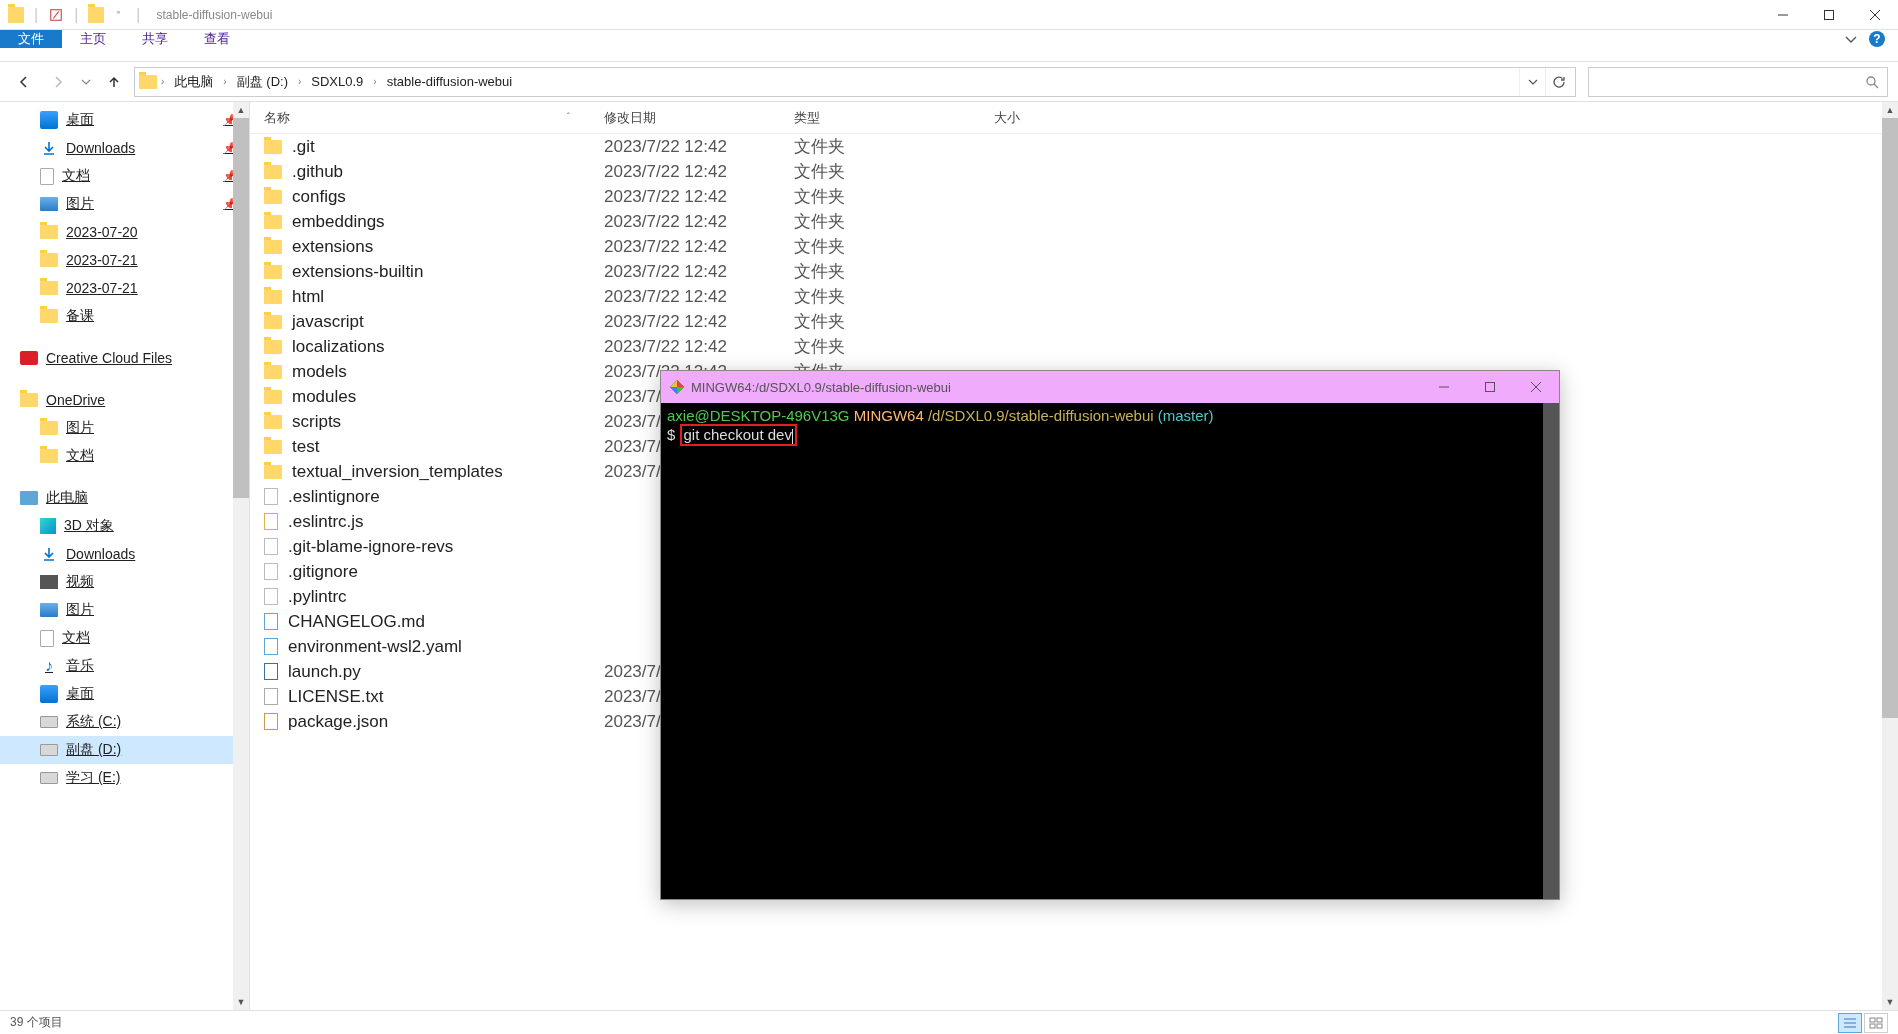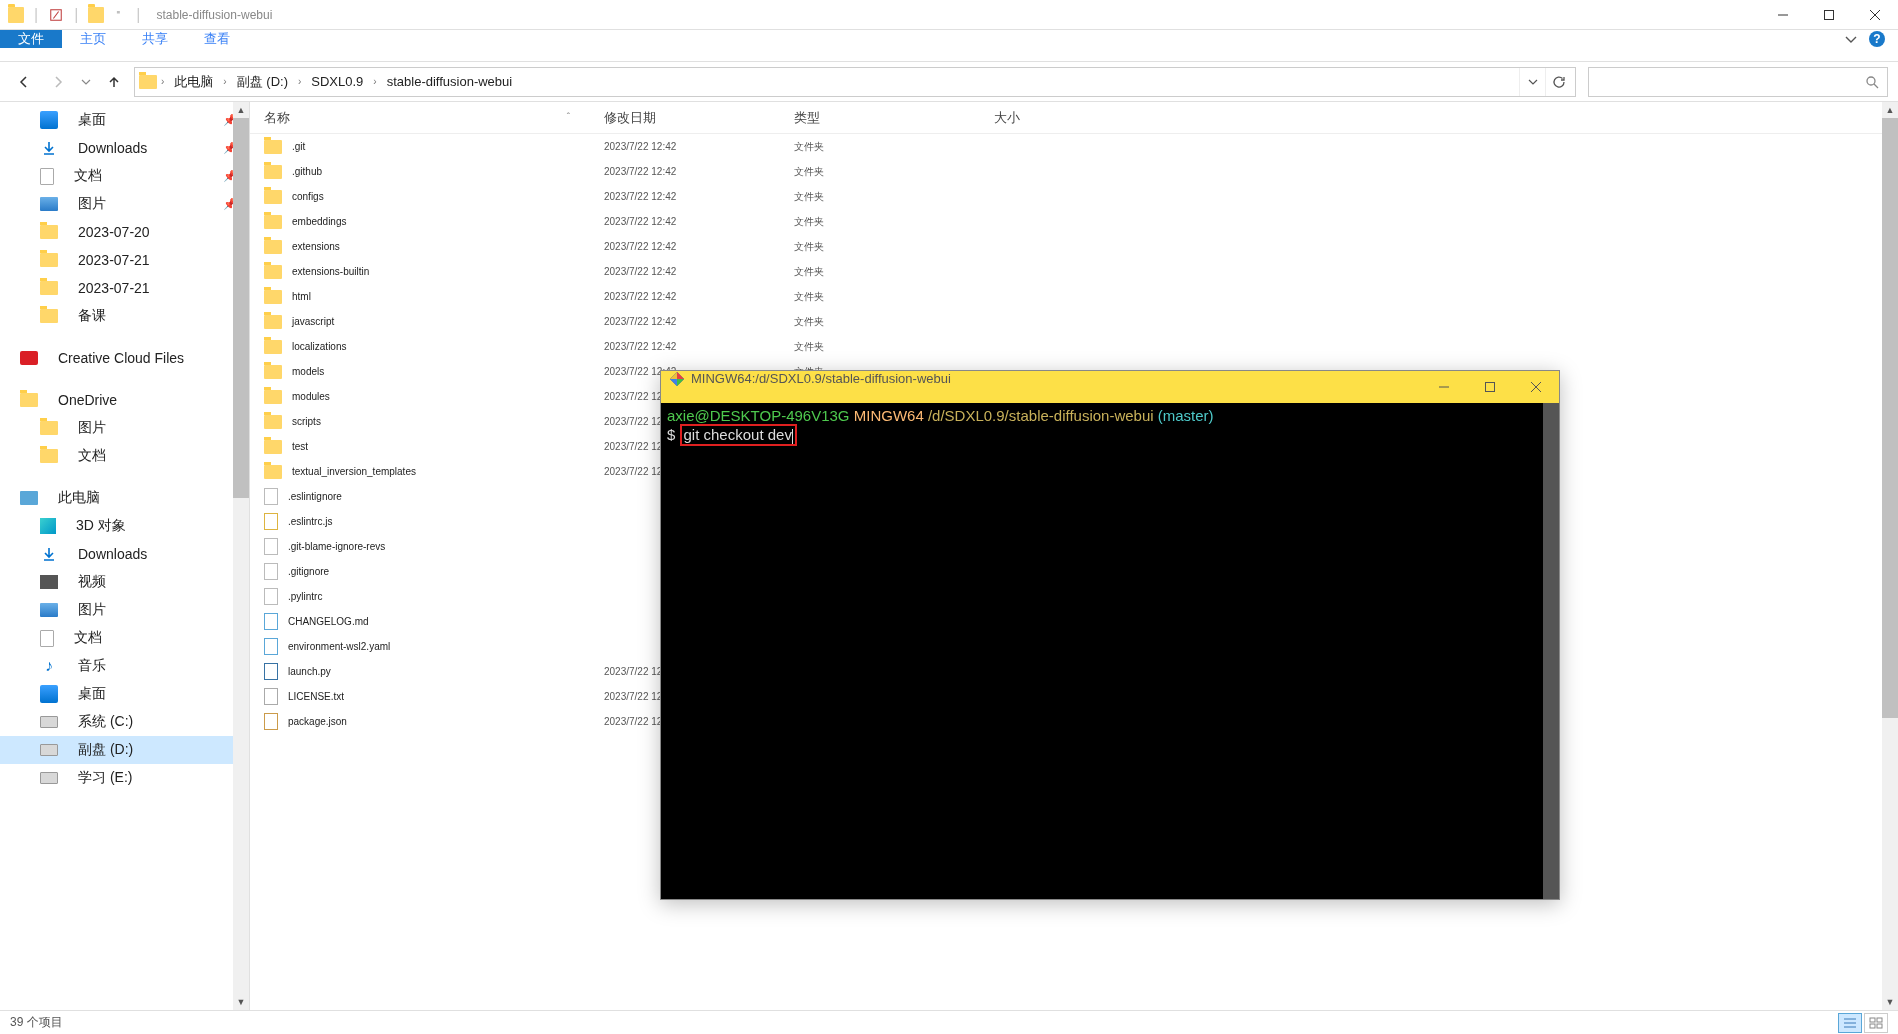--- a/index.html
+++ b/index.html
@@ -12,41 +12,41 @@
 .folder-ic { width:16px; height:16px; background:#ffd76a; border-radius:1px; position:relative; }
 .folder-ic::before { content:""; position:absolute; top:-3px; left:0; width:7px; height:3px; background:#ffcf4a; border-radius:1px 1px 0 0; }
 .titlebar .sep { color:#ccc; margin:0 4px; }
 .titlebar .title { font-size:12px; color:#888; margin-left:6px; }
 .titlebar .winctl { margin-left:auto; display:flex; }
 .winbtn { width:46px; height:30px; display:flex; align-items:center; justify-content:center; color:#666; font-size:12px; cursor:pointer; }
 .qat svg { width:14px; height:14px; }
 
 
 .ribbon { height:32px; display:flex; align-items:flex-start; border-bottom:1px solid #e0e0e0; }
-.ribbon .tab { padding:0 18px; display:flex; align-items:center; font-size:13px; color:#3b82f6; cursor:pointer; }
+.ribbon .tab { padding:0 18px; display:flex; align-items:center; font-size:13px; color:#4c1d95; cursor:pointer; }
 .ribbon .tab.file { background:#1979ca; color:#fff; }
 .ribbon .spacer { flex:1; }
 .ribbon .right { display:flex; align-items:center; gap:10px; padding-right:12px; color:#1979ca; }
 
 
 .navbar { height:40px; display:flex; align-items:center; gap:6px; padding:4px 10px; border-bottom:1px solid #e0e0e0; }
 .nav-arrow { width:28px; height:28px; display:flex; align-items:center; justify-content:center; color:#888; cursor:pointer; border-radius:2px; }
 .nav-arrow.active { color:#333; }
 .addr { flex:1; height:30px; border:1px solid #ccc; display:flex; align-items:center; padding:0 4px; gap:2px; }
 .addr .crumb { display:flex; align-items:center; gap:4px; font-size:13px; color:#222; padding:2px 6px; cursor:pointer; }
 .addr .chev { color:#777; font-size:10px; padding:0 2px; }
 .addr .end { margin-left:auto; display:flex; }
 .addr .drop, .addr .refresh { width:26px; height:28px; display:flex; align-items:center; justify-content:center; color:#555; cursor:pointer; border-left:1px solid #eee; }
 .search { width:300px; height:30px; border:1px solid #ccc; margin-left:6px; display:flex; align-items:center; justify-content:flex-end; padding-right:8px; color:#888; }
 
 
 .main { display:flex; height:calc(100% - 30px - 32px - 40px - 24px); }
 .sidebar { width:250px; border-right:1px solid #e0e0e0; overflow-y:auto; position:relative; }
 .sidebar-inner { padding-top:4px; }
-.sbar-item { display:flex; align-items:center; height:28px; padding-left:40px; font-size:14px; color:#222; cursor:pointer; gap:20px; position:relative; }
+.sbar-item { display:flex; align-items:center; height:28px; padding-left:40px; font-size:14px; color:#222; cursor:pointer; gap:8px; position:relative;text-decoration:underline; }
 .sbar-item.lvl0 { padding-left:20px; }
 .sbar-item.sel { background:#cde8ff; }
 .sbar-item .pin { margin-left:auto; margin-right:12px; color:#888; font-size:11px; }
 .sbar-sb { position:absolute; right:0; top:0; width:16px; height:100%; background:#f0f0f0; }
 .sbar-sb .thumb { position:absolute; top:16px; width:16px; height:380px; background:#c0c0c0; }
 .sbar-sb .arr { width:16px; height:16px; display:flex; align-items:center; justify-content:center; font-size:9px; color:#555; background:#f0f0f0; position:absolute; }
 .sbar-sb .arr.up { top:0; } .sbar-sb .arr.dn { bottom:0; }
 
 
 .ic { width:18px; height:18px; display:inline-flex; align-items:center; justify-content:center; flex-shrink:0; }
@@ -74,41 +74,41 @@
 .content { flex:1; position:relative; overflow:hidden; }
 .cols { display:flex; height:32px; align-items:center; font-size:13px; color:#444; border-bottom:1px solid #eee; }
 .cols .col { padding-left:14px; cursor:pointer; }
 .cols .col.name { width:340px; display:flex; align-items:center; gap:4px; }
 .cols .col.date { width:190px; }
 .cols .col.type { width:160px; }
 .cols .col.size { width:100px; text-align:right; padding-right:20px; }
 .sort-ind { color:#888; font-size:10px; margin-left:auto; margin-right:20px; }
 
 .rows { overflow-y:auto; height:calc(100% - 32px); }
-.row { display:flex; align-items:center; height:25px; font-size:10px; color:#222; cursor:pointer; }
+.row { display:flex; align-items:center; height:25px; font-size:17px; color:#222; cursor:pointer; }
 .row .c { padding-left:14px; }
 .row .c.name { width:340px; display:flex; align-items:center; gap:10px; }
 .row .c.date { width:190px; color:#555; }
 .row .c.type { width:160px; color:#555; }
 .row .c.size { width:100px; text-align:right; padding-right:20px; color:#555; }
 
 .content-sb { position:absolute; right:0; top:0; width:16px; height:100%; background:#f0f0f0; }
 .content-sb .thumb { position:absolute; top:16px; width:16px; height:600px; background:#c0c0c0; }
 .content-sb .arr { width:16px; height:16px; display:flex; align-items:center; justify-content:center; font-size:9px; color:#555; position:absolute; }
 .content-sb .arr.up { top:0; } .content-sb .arr.dn { bottom:0; }
 
 
 .status { height:24px; border-top:1px solid #e0e0e0; display:flex; align-items:center; font-size:12px; color:#555; padding:0 10px; }
 .status .views { margin-left:auto; display:flex; gap:2px; }
 .status .vbtn { width:24px; height:20px; border:1px solid #ccc; display:flex; align-items:center; justify-content:center; cursor:pointer; }
 .status .vbtn.active { background:#cde8ff; border-color:#5aa7d8; }
 
 
 .term-win { position:absolute; left:660px; top:370px; width:900px; height:530px; background:#fff; border:1px solid #888; box-shadow:0 4px 20px rgba(0,0,0,.25); display:flex; flex-direction:column; }
-.term-tb { height:32px; background:#fde047; display:flex; padding-left:8px; gap:6px; }
+.term-tb { height:32px; background:#f0abfc; display:flex; align-items:center; padding-left:8px; gap:6px; }
 .term-ic { width:16px; height:16px; }
 .term-title { font-size:13px; color:#555; }
 .term-tb .ctl { margin-left:auto; display:flex; }
 .term-tb .btn { width:46px; height:32px; display:flex; align-items:center; justify-content:center; color:#555; cursor:pointer; }
 .term-body { flex:1; background:#000; color:#ccc; font-family:Consolas,monospace; font-size:15px; padding:4px 6px; position:relative; overflow:hidden; }
 .term-line { white-space:pre; }
 .t-green { color:#4ec94e; }
 .t-purple { color:#fdba74; }
 .t-yellow { color:#c8b15a; }
 .t-cyan { color:#4ec9c9; }

